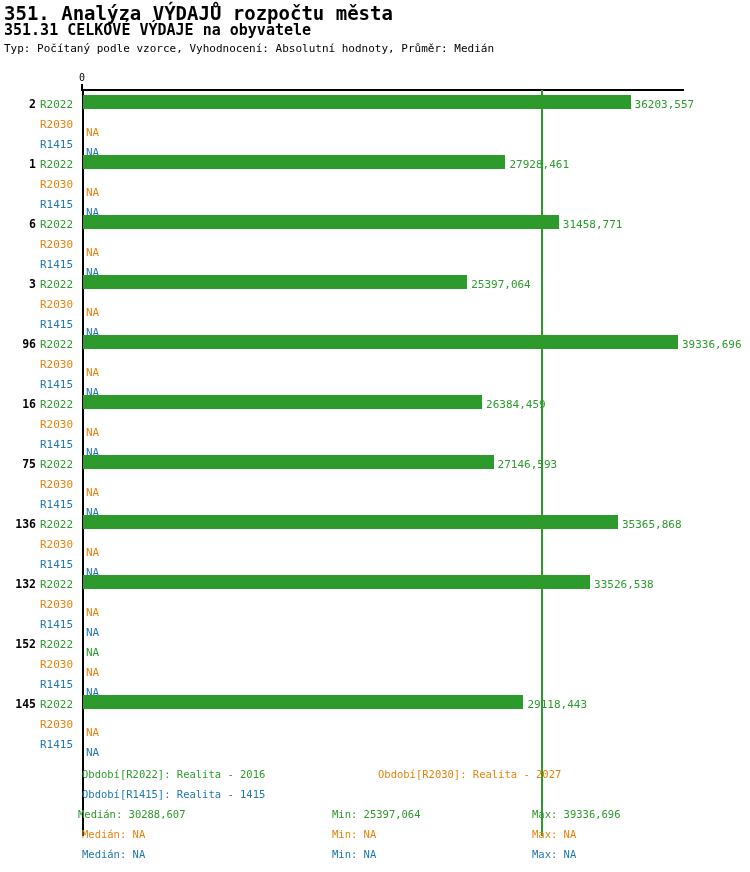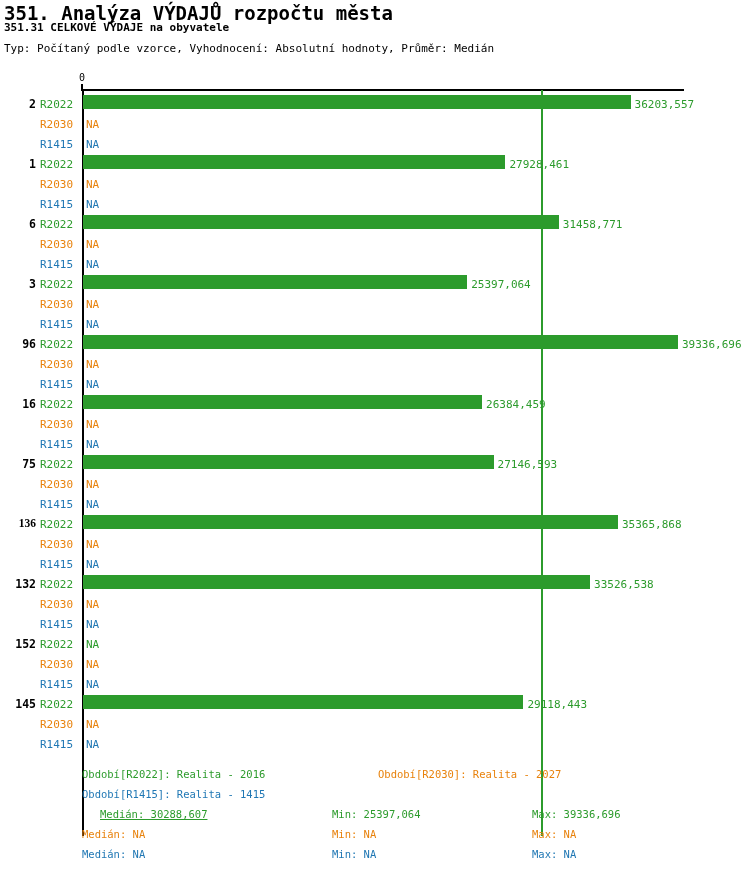--- a/index.html
+++ b/index.html
@@ -3,21 +3,21 @@
 <meta charset="utf-8">
 <style>
   html,body{margin:0;padding:0;background:#ffffff;}
   body{
     width:750px;height:872px;position:relative;overflow:hidden;
     font-family:"DejaVu Sans Mono","Liberation Mono",monospace;
     color:#000000;
   }
   .hdr{position:absolute;left:4px;font-weight:bold;white-space:pre;}
   #title1{top:2px;font-size:19px;letter-spacing:0px;}
-  #title2{top:21px;font-size:11px;}
+  #title2{top:21px;font-size:15px;}
   #subtitle{top:42px;left:4px;position:absolute;font-size:11px;font-weight:normal;white-space:pre;}
 
   #plot{position:absolute;left:0;top:0;width:750px;height:872px;}
 
   .axis-line{position:absolute;left:82px;top:90px;width:2px;background:#000;}
   .axis-top{position:absolute;left:82px;top:89px;height:1.5px;background:#000;}
   .axis-tick{position:absolute;left:81px;top:84px;width:2px;height:7px;background:#000;}
   .axis-zero{position:absolute;font-size:10px;color:#000;white-space:pre;}
 
   .median-line{position:absolute;width:1.5px;background:#2c9b2c;}
@@ -27,21 +27,21 @@
   .ser-label{position:absolute;font-size:11px;white-space:pre;text-align:left;}
   .ser-r2022{color:#2c9b2c;}
   .ser-r2030{color:#e8820c;}
   .ser-r1415{color:#1f77b4;}
 
   .bar{position:absolute;height:14px;}
   .bar-g{background:#2c9b2c;}
 
   .bar-val{position:absolute;font-size:11px;white-space:pre;}
   .val-g{color:#2c9b2c;}
-  .na{position:absolute;font-size:11px;white-space:pre;}
+  .na{position:absolute;font-size:11px;white-space:pre;margin-top:8px;}
   .na-g{color:#2c9b2c;}
   .na-o{color:#e8820c;}
   .na-b{color:#1f77b4;}
 
   .foot{position:absolute;font-size:10.5px;white-space:pre;}
 </style>
 </head>
 <body>
 
 <div class="hdr" id="title1">351. Analýza VÝDAJŮ rozpočtu města</div>
@@ -103,21 +103,21 @@
       <div class="ser-label ser-r1415" style="left: 40px; width: 40px; top: 438px;">R1415</div>
       <div class="na na-b" style="left: 86px; top: 438px;">NA</div>
       <div class="grp-label" style="left: 0px; width: 36px; top: 457px;">75</div>
       <div class="ser-label ser-r2022" style="left: 40px; width: 40px; top: 458px;">R2022</div>
       <div class="bar bar-g" style="left: 83px; top: 455px; width: 410.615px; background: rgb(44, 155, 44);"></div>
       <div class="bar-val val-g" style="left: 497.615px; top: 458px; color: rgb(44, 155, 44);">27146,593</div>
       <div class="ser-label ser-r2030" style="left: 40px; width: 40px; top: 478px;">R2030</div>
       <div class="na na-o" style="left: 86px; top: 478px;">NA</div>
       <div class="ser-label ser-r1415" style="left: 40px; width: 40px; top: 498px;">R1415</div>
       <div class="na na-b" style="left: 86px; top: 498px;">NA</div>
-      <div class="grp-label" style="left: 0px; width: 36px; top: 517px; font-family: Liberation Serif, serif;">136</div>
+      <div class="grp-label" style="left: 0px; width: 36px; top: 517px;">136</div>
       <div class="ser-label ser-r2022" style="left: 40px; width: 40px; top: 518px;">R2022</div>
       <div class="bar bar-g" style="left: 83px; top: 515px; width: 534.938px; background: rgb(44, 155, 44);"></div>
       <div class="bar-val val-g" style="left: 621.938px; top: 518px; color: rgb(44, 155, 44);">35365,868</div>
       <div class="ser-label ser-r2030" style="left: 40px; width: 40px; top: 538px;">R2030</div>
       <div class="na na-o" style="left: 86px; top: 538px;">NA</div>
       <div class="ser-label ser-r1415" style="left: 40px; width: 40px; top: 558px;">R1415</div>
       <div class="na na-b" style="left: 86px; top: 558px;">NA</div>
       <div class="grp-label" style="left: 0px; width: 36px; top: 577px;">132</div>
       <div class="ser-label ser-r2022" style="left: 40px; width: 40px; top: 578px;">R2022</div>
       <div class="bar bar-g" style="left: 83px; top: 575px; width: 507.117px; background: rgb(44, 155, 44);"></div>
@@ -142,21 +142,21 @@
       <div class="ser-label ser-r1415" style="left: 40px; width: 40px; top: 738px;">R1415</div>
       <div class="na na-b" style="left: 86px; top: 738px;">NA</div>
     </div>
 <div class="median-line" style="left: 541.14px; top: 90px; height: 746px;"></div>
   </div>
 
 <div id="footer">
     <div class="foot" style="left: 82px; top: 768px; color: rgb(44, 155, 44);">Období[R2022]: Realita - 2016</div>
     <div class="foot" style="left: 378px; top: 768px; color: rgb(232, 130, 12);">Období[R2030]: Realita - 2027</div>
     <div class="foot" style="left: 82px; top: 788px; color: rgb(31, 119, 180);">Období[R1415]: Realita - 1415</div>
-    <div class="foot" style="left: 100px; top: 808px; color: rgb(44, 155, 44); text-decoration: underline;">Medián: 30288,607</div>
+    <div class="foot" style="left: 78px; top: 808px; color: rgb(44, 155, 44);">Medián: 30288,607</div>
     <div class="foot" style="left: 332px; top: 808px; color: rgb(44, 155, 44);">Min: 25397,064</div>
     <div class="foot" style="left: 532px; top: 808px; color: rgb(44, 155, 44);">Max: 39336,696</div>
     <div class="foot" style="left: 82px; top: 828px; color: rgb(232, 130, 12);">Medián: NA</div>
     <div class="foot" style="left: 332px; top: 828px; color: rgb(232, 130, 12);">Min: NA</div>
     <div class="foot" style="left: 532px; top: 828px; color: rgb(232, 130, 12);">Max: NA</div>
     <div class="foot" style="left: 82px; top: 848px; color: rgb(31, 119, 180);">Medián: NA</div>
     <div class="foot" style="left: 332px; top: 848px; color: rgb(31, 119, 180);">Min: NA</div>
     <div class="foot" style="left: 532px; top: 848px; color: rgb(31, 119, 180);">Max: NA</div>
   </div>
 

